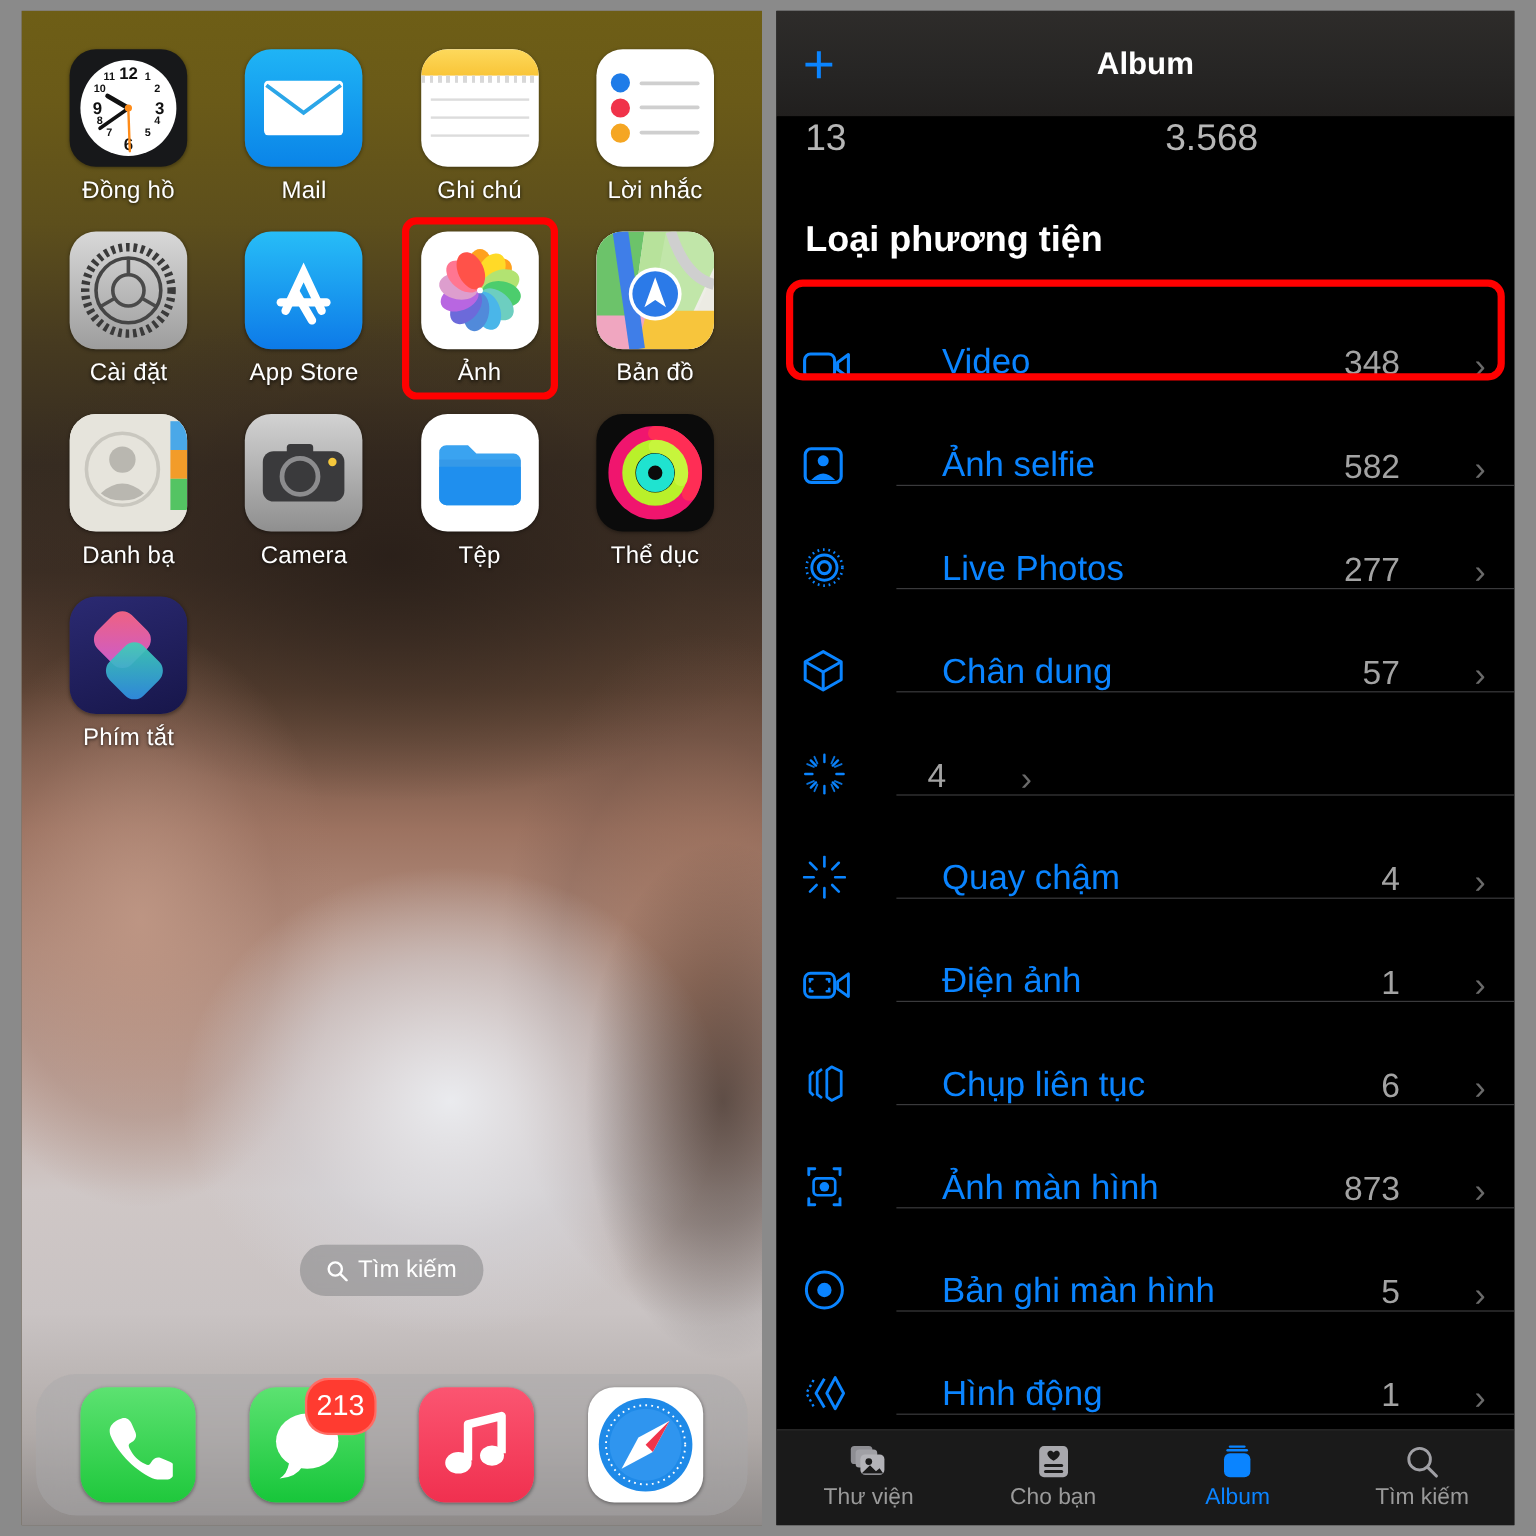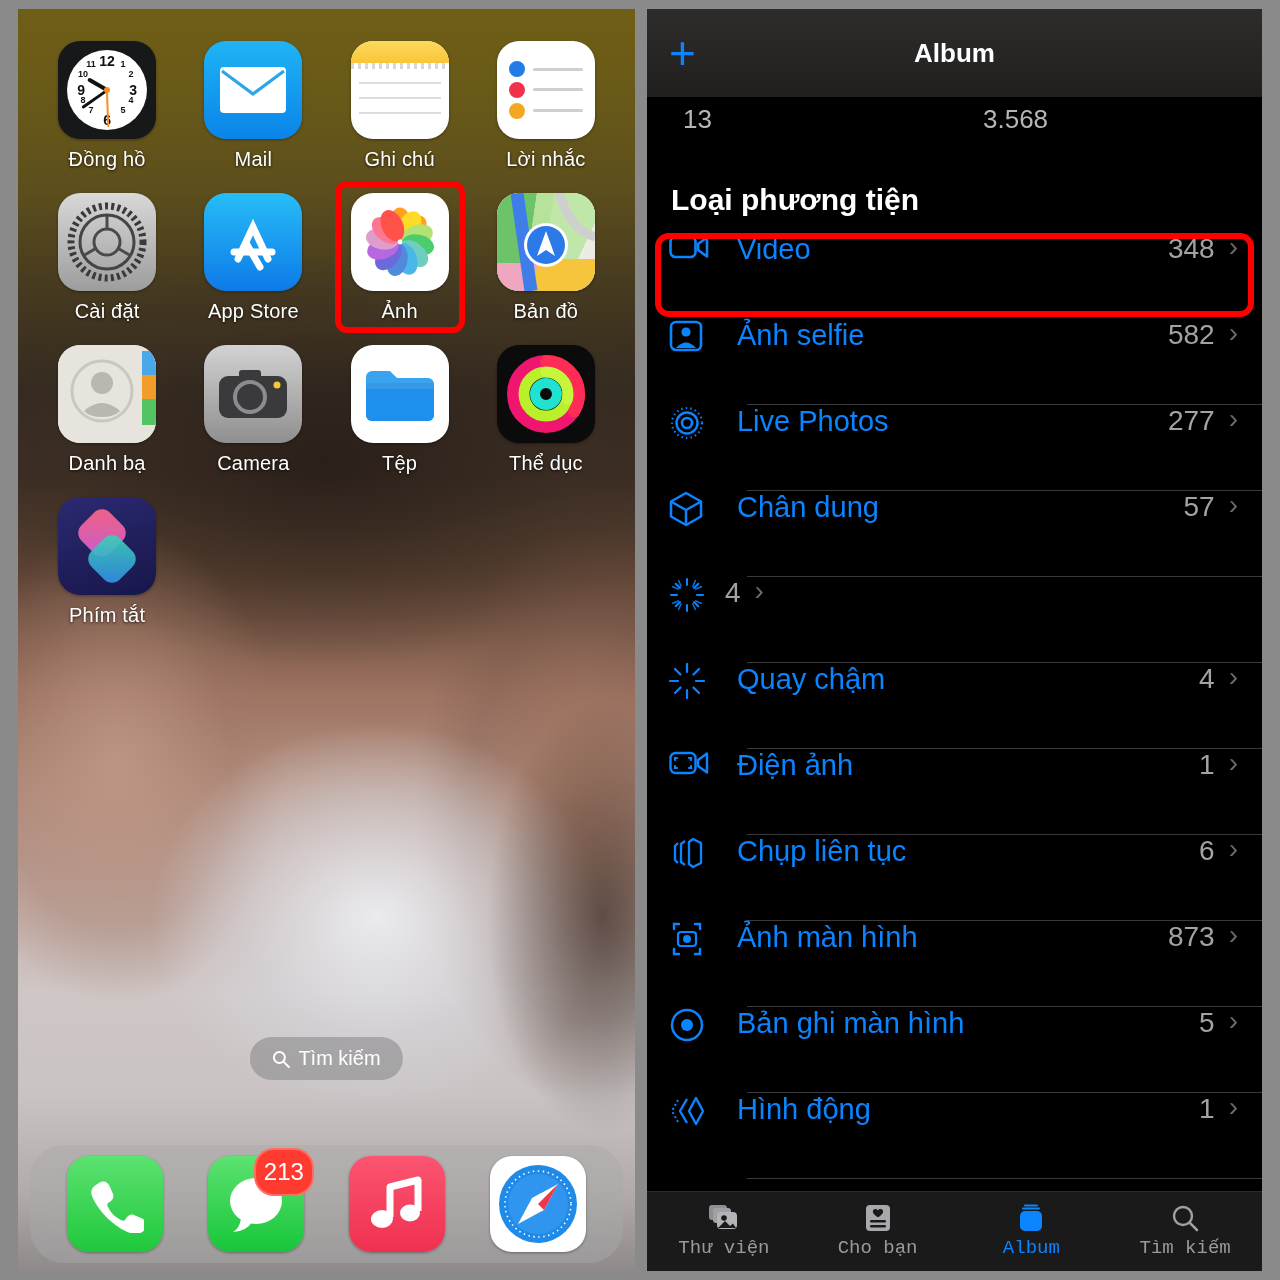--- a/index.html
+++ b/index.html
@@ -153,36 +153,37 @@
   }
   .nav-plus { color:#0a84ff; font-size:46px; line-height:1; font-weight:300; }
   .nav-title {
     position:absolute; left:0; right:0; text-align:center;
     color:#fff; font-size:26px; font-weight:700;
     pointer-events:none;
   }
   .scroll-area { position:relative; height:1094px; overflow:hidden; background:#000; }
 
   .stat-row {
-    display:flex; padding:0 36px; height:38px; align-items:flex-end;
-    color:#b6b6b6; font-size:26px;
+    display:flex; padding:0 24px; height:38px; align-items:flex-start;
+    color:#b6b6b6; font-size:31px;
     overflow:hidden;
   }
   .stat-row span:first-child { width:300px; }
 
   .section-title {
     color:#fff; font-size:30px; font-weight:700;
     padding: 48px 24px 16px 24px;
   }
 
   .row {
     position:relative;
-    display:flex; align-items:flex-start;
+    display:flex; align-items:flex-end;
     height:86px;
     padding: 0 24px 0 22px;
+    gap: 48px;
   }
   .row .ri { width:56px; flex:none; display:flex; align-items:center; justify-content:flex-start; }
   .row .rl { flex:1; color:#0a84ff; font-size:29px; padding-left:12px; }
   .row .rc { color:#a3a3a3; font-size:28px; margin-right:14px; }
   .row .rchev { color:#6a6a6a; font-size:28px; line-height:1; }
   .row.sep::after{
     content:""; position:absolute; left:100px; right:0; bottom:0;
     height:1px; background:#3a3a3c;
   }
   .hl-box {
@@ -192,21 +193,21 @@
   }
   .hl-wrap { position:relative; }
 
   .tabbar {
     position:absolute; left:0; right:0; bottom:0; height:80px;
     background:#1a1a1a;
     border-top:1px solid #2b2b2b;
     display:flex;
   }
   .tab { flex:1; display:flex; flex-direction:column; align-items:center; justify-content:center; gap:5px; }
-  .tab-label { font-size:19px; color:#9a9a9a;font-family:Liberation Mono, monospace; }
+  .tab-label { font-size:19px; color:#9a9a9a; }
   .tab.active .tab-label { color:#0a84ff; }
 
   svg { display:block; }
 </style>
 </head>
 <body>
 
 <div id="root">
 
   <div class="home">

